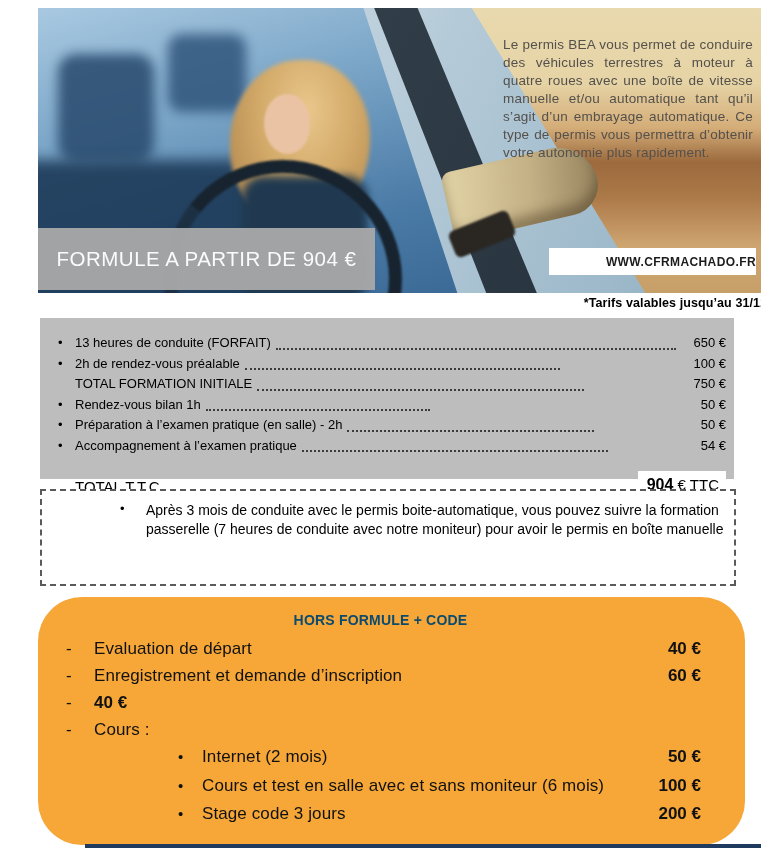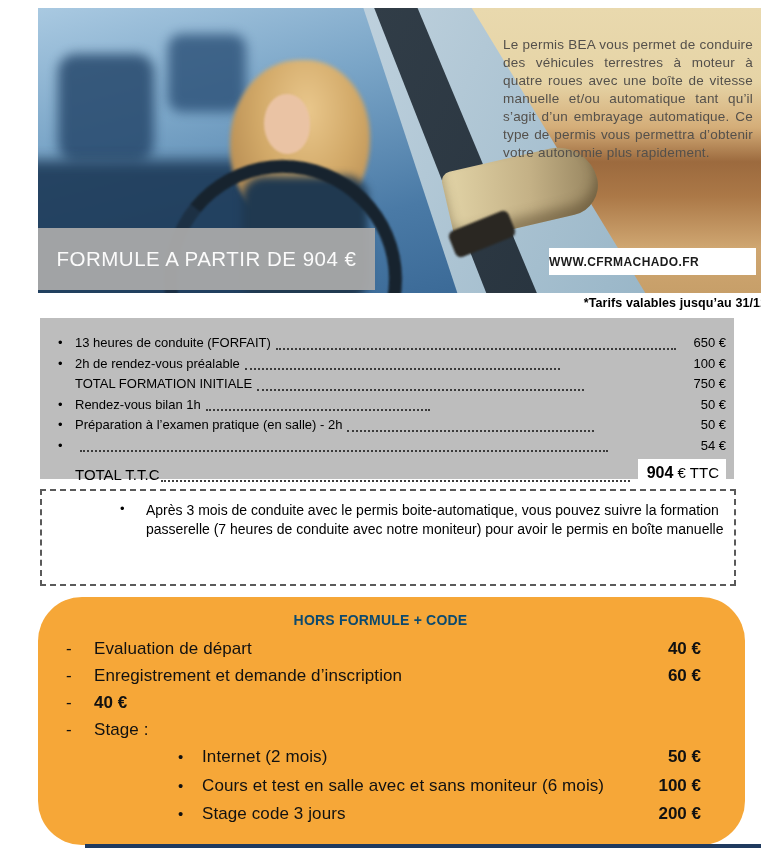--- a/index.html
+++ b/index.html
@@ -61,21 +61,21 @@
     text-align:justify;letter-spacing:.2px;
   }
   .hero .banner{
     position:absolute;left:0;top:220px;width:337px;height:62px;
     background:rgba(169,169,169,.95);
     display:flex;align-items:center;justify-content:center;
   }
   .hero .banner span{color:#fbfbfb;font-size:20.5px;letter-spacing:.5px;white-space:nowrap;}
   .hero .webbox{
     position:absolute;right:5px;top:240px;width:207px;height:27px;
-    background:#ffffff;display:flex;align-items:center;justify-content:flex-start;
+    background:#ffffff;display:flex;align-items:center;justify-content:flex-end;
   }
   .hero .webbox span{font-size:12px;font-weight:bold;letter-spacing:.4px;color:#1c1c1c;}
 
   
   .tarifs-note{
     position:absolute;top:296px;left:0;width:755px;text-align:right;
     font-size:12.5px;font-weight:bold;letter-spacing:.1px;margin-left:44px;
   }
 
   
@@ -87,21 +87,21 @@
   .prow{display:flex;align-items:flex-end;font-size:13px;line-height:20.5px;}
   .prow .bullet{width:17px;font-size:13px;}
   .prow .plabel{white-space:nowrap;}
   .prow .dots{flex:1;border-bottom:2px dotted #3b3b3b;margin:0 6px 4px 5px;}
   .prow .price{min-width:44px;text-align:right;white-space:nowrap;}
   .prow:nth-child(2) .dots{margin-right:122px;}
   .prow:nth-child(3) .dots{margin-right:98px;}
   .prow:nth-child(4) .dots{margin-right:252px;}
   .prow:nth-child(5) .dots{margin-right:88px;}
   .prow:nth-child(6) .dots{margin-right:74px;}
-  .prow-total{margin-top:3px;font-size:15px;line-height:26px;justify-content:space-between;}
+  .prow-total{margin-top:15px;font-size:15px;line-height:26px;justify-content:space-between;}
   .prow-total .plabel{font-size:15px;}
   .prow-total .dots{margin:0 8px 6px 2px;}
   .total-chip{background:#ffffff;padding:1px 7px 2px 9px;white-space:nowrap;}
   .total-chip b{font-size:16px;font-weight:bold;}
   .total-chip span{font-size:15px;}
 
   
   .know-box{
     position:absolute;top:489px;left:40px;width:696px;height:97px;box-sizing:border-box;
     border:2px dashed #5a5a5a;background:#fff;
@@ -190,20 +190,21 @@
       <span class="price">50 €</span>
     </div>
     <div class="prow">
       <span class="bullet">•</span>
       <span class="plabel">Préparation à l’examen pratique (en salle) - 2h</span>
       <span class="dots"></span>
       <span class="price">50 €</span>
     </div>
     <div class="prow">
       <span class="bullet">•</span>
+      <span class="plabel">Accompagnement à l’examen pratique</span>
       <span class="dots"></span>
       <span class="price">54 €</span>
     </div>
     <div class="prow prow-total">
       <span class="bullet"></span>
       <span class="plabel">TOTAL T.T.C</span>
       <span class="dots"></span>
       <span class="total-chip"><b>904</b><span> € TTC</span></span>
     </div>
   </div>
@@ -227,21 +228,21 @@
       <span class="dash">-</span>
       <span class="olabel">Enregistrement et demande d’inscription</span>
       <span class="oprice">60 €</span>
     </div>
     <div class="orow">
       <span class="dash">-</span>
       <span class="oprice">40 €</span>
     </div>
     <div class="orow">
       <span class="dash">-</span>
-      <span class="olabel">Stage :</span>
+      <span class="olabel">Cours :</span>
       <span class="oprice"></span>
     </div>
 
     <div class="osub">
       <span class="obullet">•</span>
       <span class="olabel">Internet (2 mois)</span>
       <span class="oprice">50 €</span>
     </div>
     <div class="osub">
       <span class="obullet">•</span>

